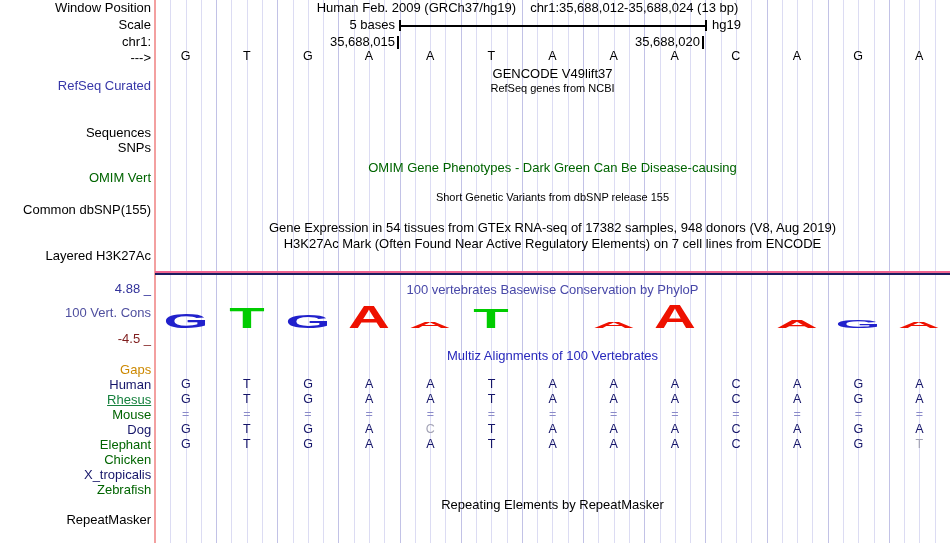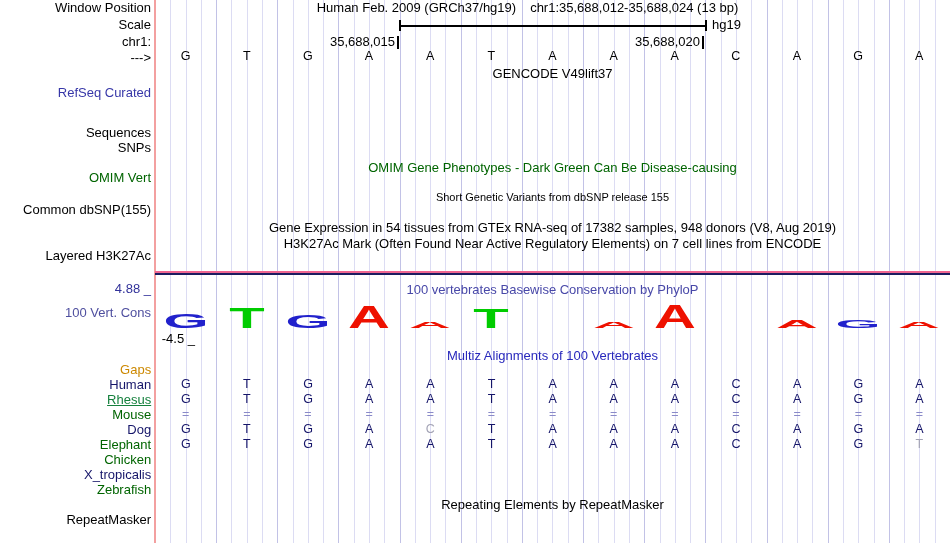--- a/index.html
+++ b/index.html
@@ -13,21 +13,21 @@
   .vline-pink{position:absolute;left:154px;top:0;width:2px;height:543px;background:#f3a0a0;}
 
   .llabel{position:absolute;left:0;width:151px;text-align:right;font-size:13px;
           line-height:13px;white-space:nowrap;}
   .cline{position:absolute;left:155px;width:795px;text-align:center;font-size:13px;
          line-height:13px;white-space:nowrap;}
   .small{font-size:11px;}
   .c-reflink{color:#3737a8;}
   .c-green{color:#006400;}
   .c-max{color:#32329a;}
-  .c-min{color:#000000;padding-left:44px;}
+  .c-min{color:#7f1d1d;}
   .c-cons{color:#4f4f9f;}
   .c-constitle{color:#4848a8;}
   .c-multiz{color:#2828bc;}
 
   .hdr{position:absolute;left:155px;top:1px;width:795px;display:flex;justify-content:center;
        gap:14px;font-size:13px;line-height:13px;white-space:nowrap;transform:translateX(-25px);}
 
   .rlabel-left{position:absolute;left:155px;width:240px;text-align:right;font-size:13px;
                line-height:13px;white-space:nowrap;}
   .rlabel-right{position:absolute;left:155px;width:545px;text-align:right;font-size:13px;
@@ -63,20 +63,21 @@
   <div class="grid"></div>
   <div class="vline-pink"></div>
 
   <div class="hdr">
     <span>Human Feb. 2009 (GRCh37/hg19)</span>
     <span>chr1:35,688,012-35,688,024 (13 bp)</span>
   </div>
   <div class="llabel" style="top:1px">Window Position</div>
 
   <div class="llabel" style="top:18px">Scale</div>
+  <div class="rlabel-left" style="top:18px">5 bases</div>
   <div class="sb-line"></div>
   <div class="sb-tick" style="left:399px"></div>
   <div class="sb-tick" style="left:705px"></div>
   <div class="cline" style="top:18px;left:712px;width:auto;text-align:right">hg19</div>
 
   <div class="llabel" style="top:35px">chr1:</div>
   <div class="rlabel-left" style="top:35px">35,688,015</div>
   <div class="rlabel-right" style="top:35px">35,688,020</div>
   <div class="ruler-tick" style="left:397px"></div>
   <div class="ruler-tick" style="left:702px"></div>
@@ -92,21 +93,22 @@
       <div class="base-cell">A</div>
       <div class="base-cell">A</div>
       <div class="base-cell">A</div>
       <div class="base-cell">C</div>
       <div class="base-cell">A</div>
       <div class="base-cell">G</div>
       <div class="base-cell">A</div>
     </div>
 
   <div class="cline" style="top:67px">GENCODE V49lift37</div>
-  <div class="llabel c-reflink" style="top:86px">RefSeq Curated</div>
+  <div class="cline small" style="top:82px">RefSeq genes from NCBI</div>
+  <div class="llabel c-reflink" style="top:79px">RefSeq Curated</div>
 
   <div class="llabel" style="top:126px">Sequences</div>
   <div class="llabel" style="top:141px">SNPs</div>
 
   <div class="cline c-green" style="top:161px">OMIM Gene Phenotypes - Dark Green Can Be Disease-causing</div>
   <div class="llabel c-green" style="top:171px">OMIM Vert</div>
 
   <div class="cline small" style="top:191px">Short Genetic Variants from dbSNP release 155</div>
   <div class="llabel" style="top:203px">Common dbSNP(155)</div>
 

